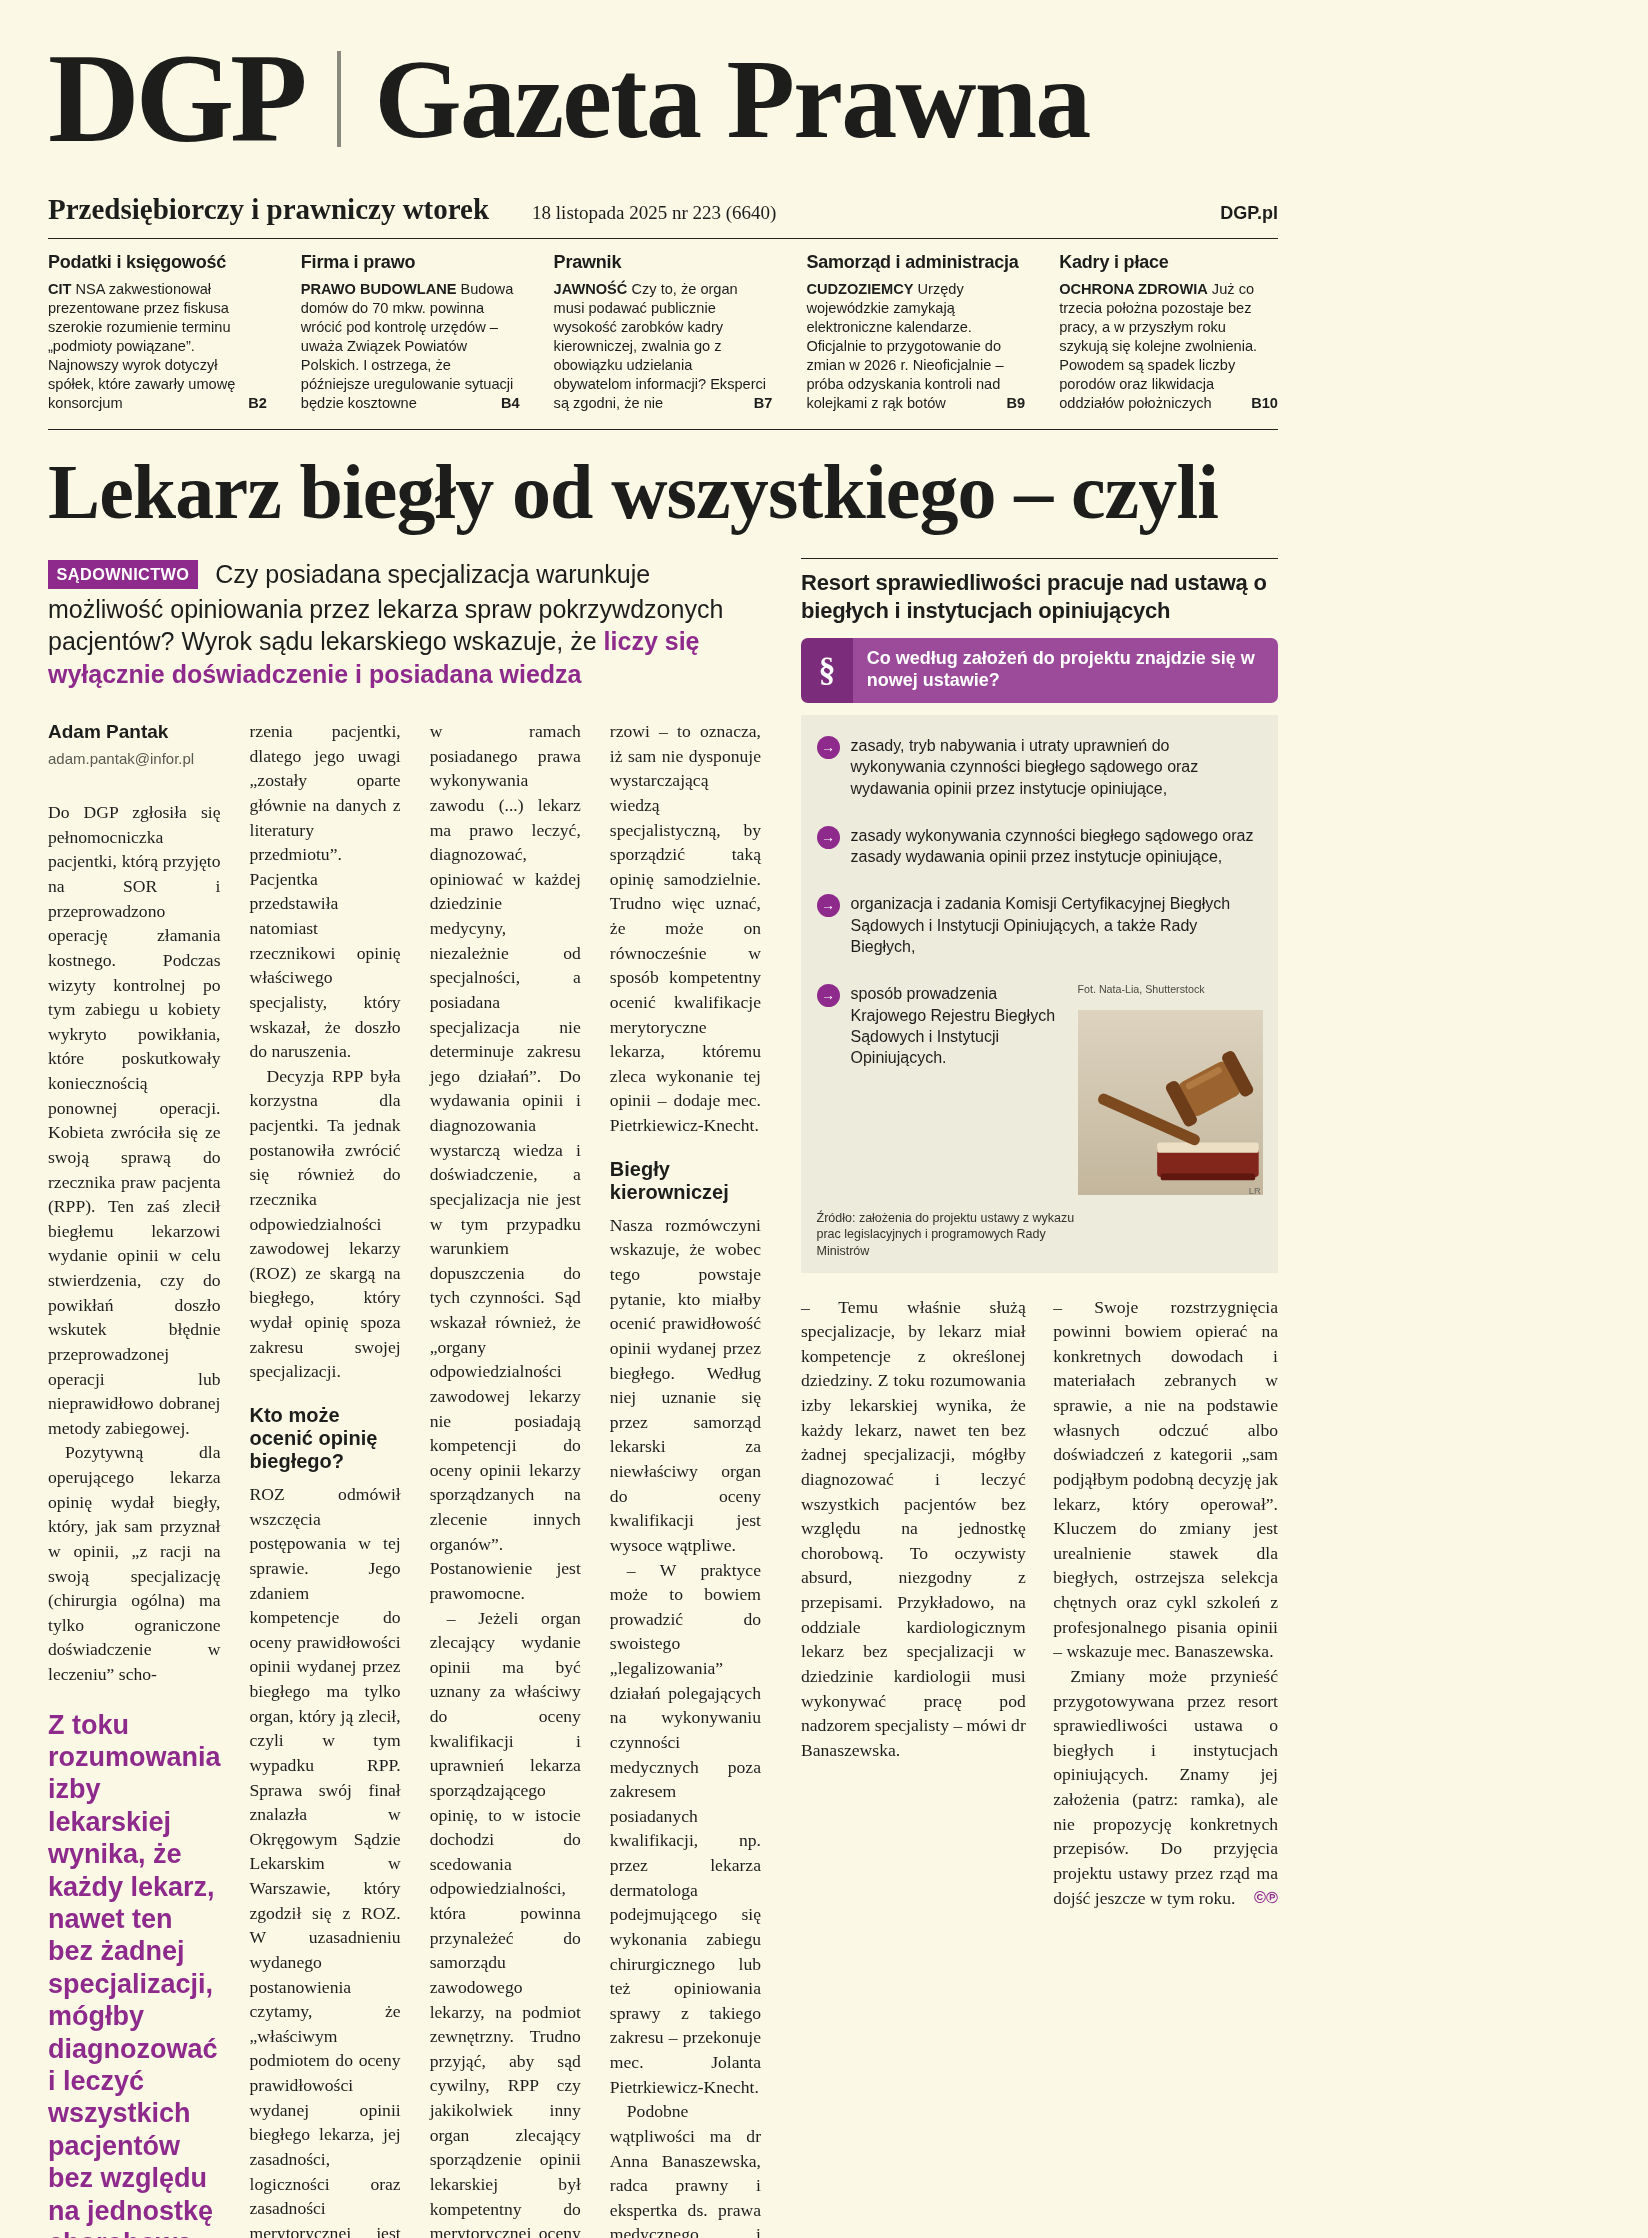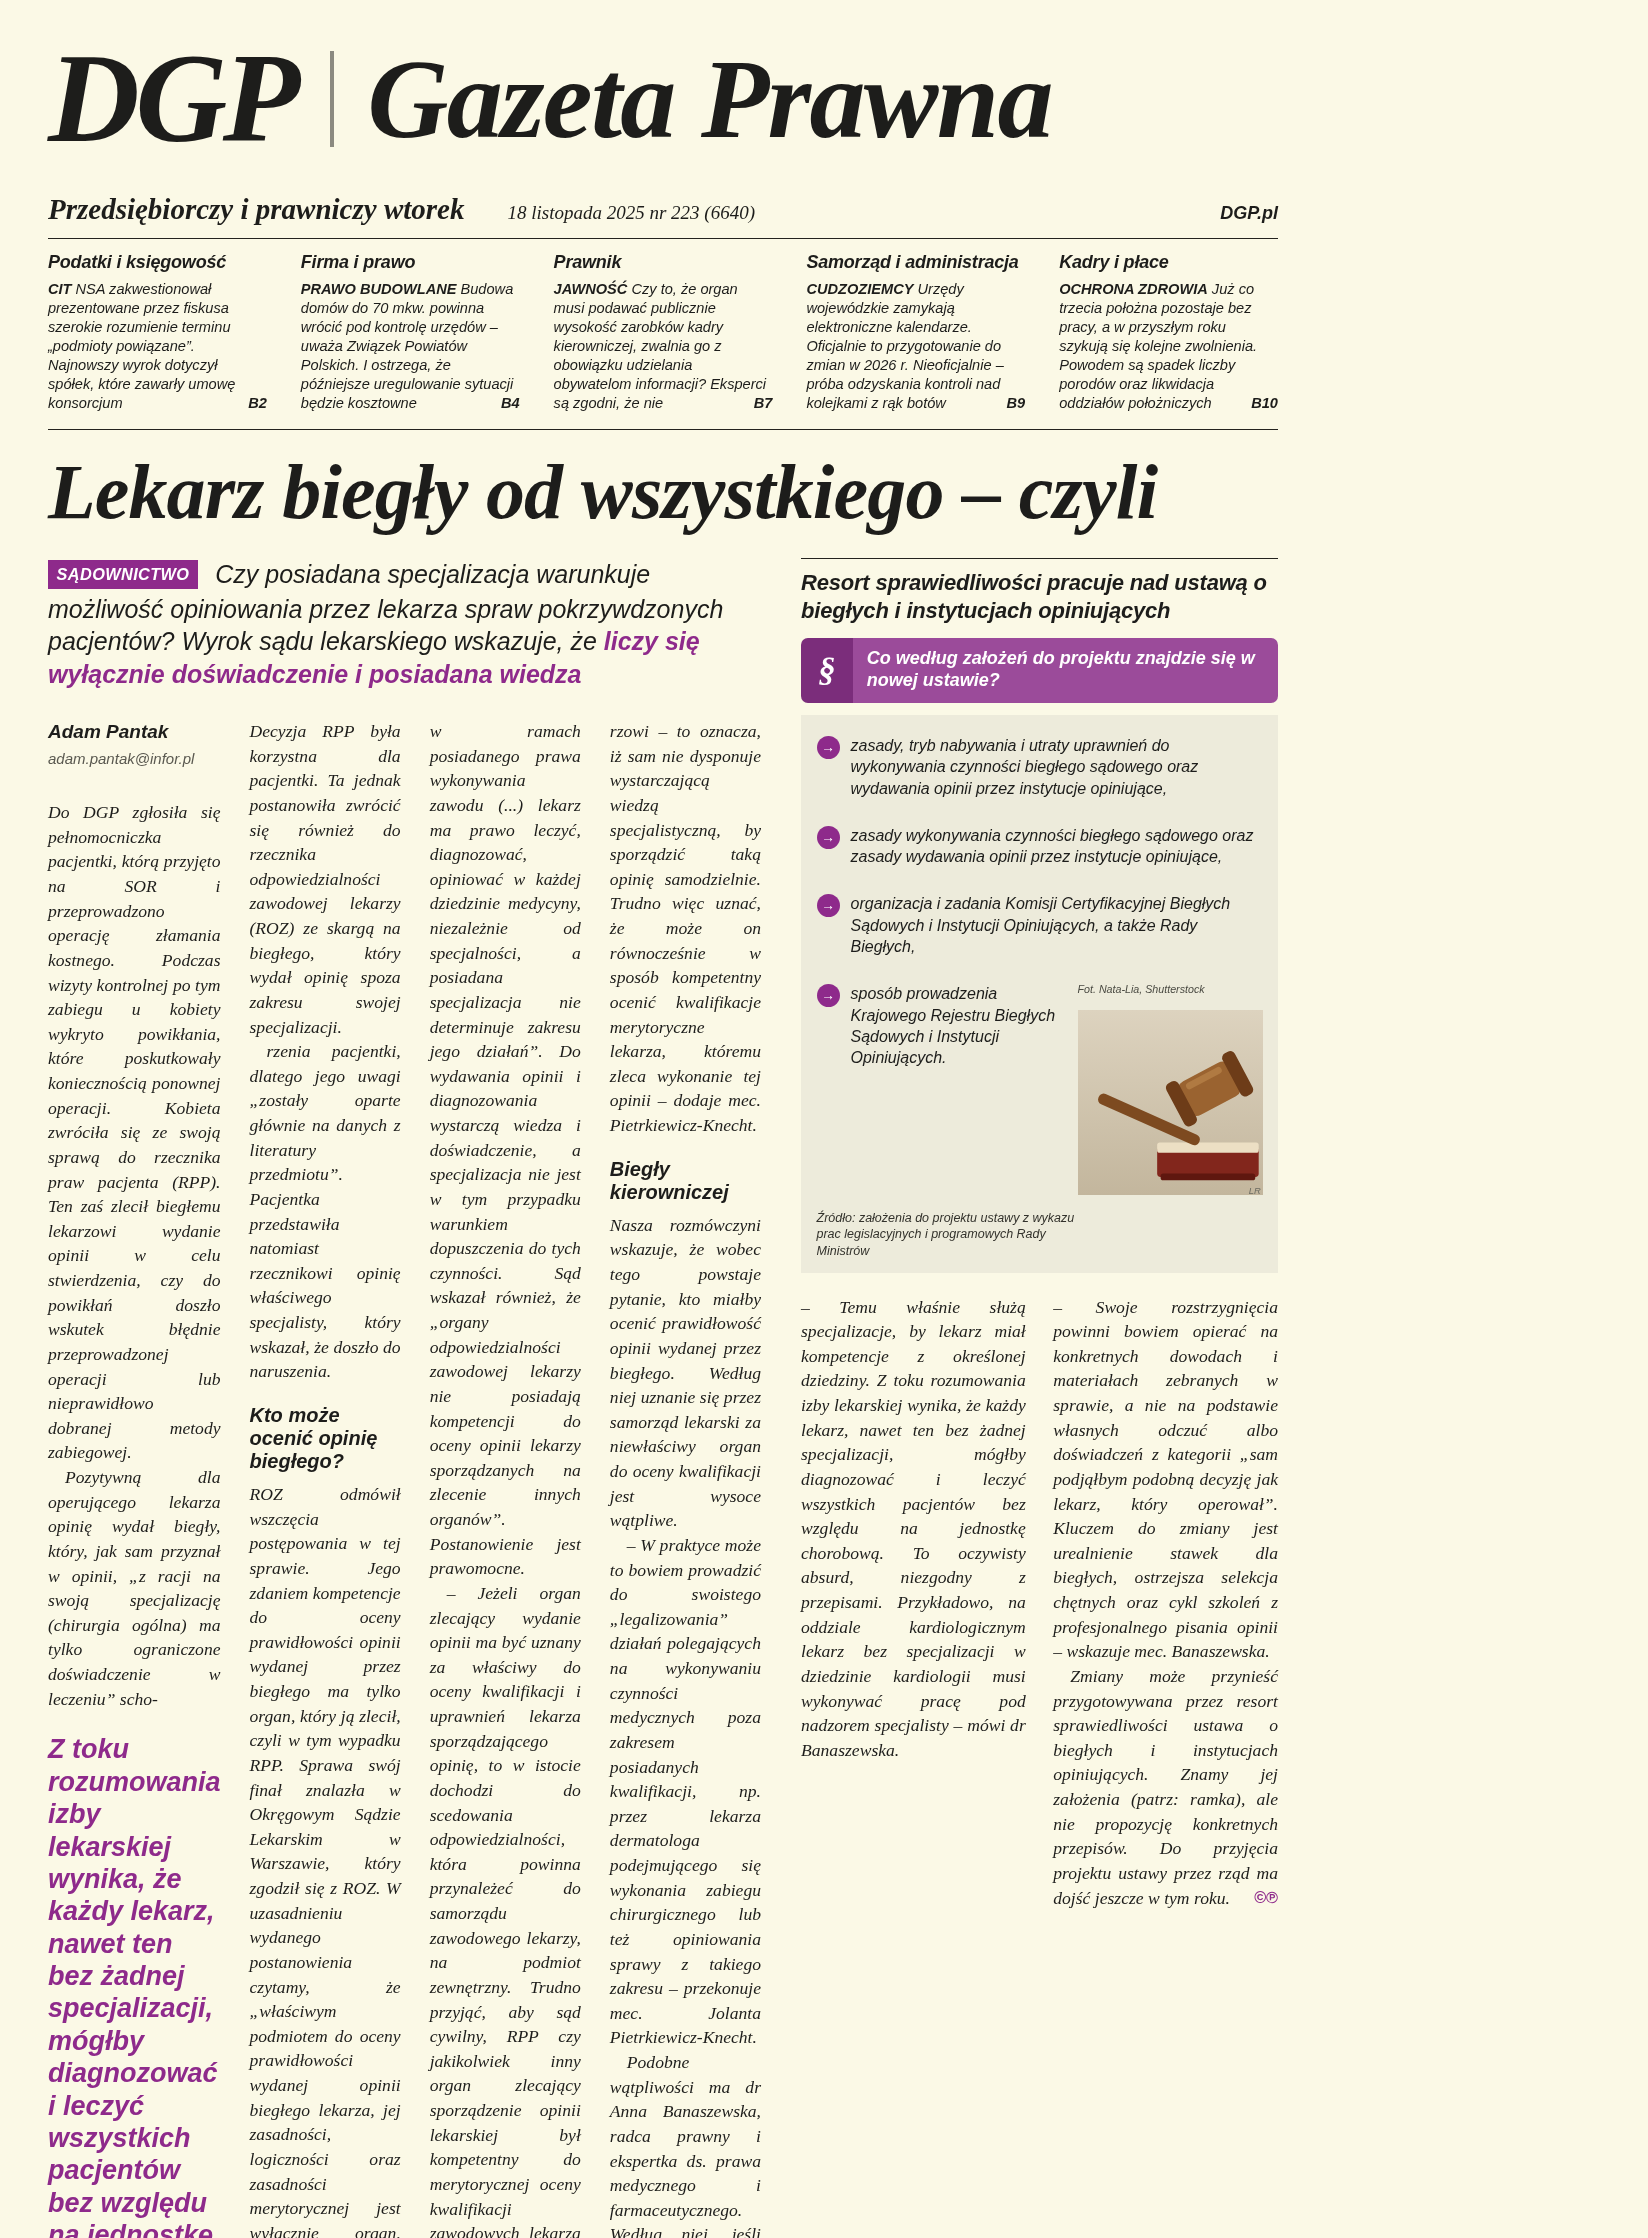--- a/index.html
+++ b/index.html
@@ -2,21 +2,21 @@
 <html lang="pl" style="font-size:13.7px"><head>
 <meta charset="utf-8">
 <style>
   * { margin:0; padding:0; box-sizing:border-box; }
   html, body { background:#fbf9e6; }
   body {
     width:1649px; height:2239px; overflow:hidden;
     color:#1d1d1b;
     font-family:"Liberation Sans", sans-serif;
   }
-  .page { width:1326px; height:2239px; padding:43px 48px 31px;font-style:italic; }
+  .page { width:1326px; height:2239px; padding:43px 48px 31px; }
 
   
   .masthead { display:flex; align-items:center; gap:34px; }
   .logo-abbr {
     font-family:"Liberation Serif", serif; font-weight:bold;
     font-size:127px; line-height:.88; letter-spacing:-4.3px;
   }
   .logo-divider { width:3.4px; height:96px; background:#8b8a80; }
   .logo-name {
     font-family:"Liberation Serif", serif; font-weight:bold;
@@ -172,22 +172,22 @@
             <div class="author">Adam Pantak</div>
             <div class="email">adam.pantak@infor.pl</div>
           </div>
           <p>Do DGP zgłosiła się pełnomocniczka pacjentki, którą przyjęto na SOR i przeprowadzono operację złamania kostnego. Podczas wizyty kontrolnej po tym zabiegu u kobiety wykryto powikłania, które poskutkowały koniecznością ponownej operacji. Kobieta zwróciła się ze swoją sprawą do rzecznika praw pacjenta (RPP). Ten zaś zlecił biegłemu lekarzowi wydanie opinii w celu stwierdzenia, czy do powikłań doszło wskutek błędnie przeprowadzonej operacji lub nieprawidłowo dobranej metody zabiegowej.</p>
           <p>Pozytywną dla operującego lekarza opinię wydał biegły, który, jak sam przyznał w opinii, „z racji na swoją specjalizację (chirurgia ogólna) ma tylko ograniczone doświadczenie w leczeniu” scho-</p>
           <div class="pullquote">Z toku rozumowania izby lekarskiej wynika, że każdy lekarz, nawet ten bez żadnej specjalizacji, mógłby diagnozować i leczyć wszystkich pacjentów bez względu na jednostkę chorobową</div>
           <div class="hatch"></div>
         </div>
 
         <div class="bodycol">
+          <p>rzenia pacjentki, dlatego jego uwagi „zostały oparte głównie na danych z literatury przedmiotu”. Pacjentka przedstawiła natomiast rzecznikowi opinię właściwego specjalisty, który wskazał, że doszło do naruszenia.</p>
           <p>Decyzja RPP była korzystna dla pacjentki. Ta jednak postanowiła zwrócić się również do rzecznika odpowiedzialności zawodowej lekarzy (ROZ) ze skargą na biegłego, który wydał opinię spoza zakresu swojej specjalizacji.</p>
-          <p>rzenia pacjentki, dlatego jego uwagi „zostały oparte głównie na danych z literatury przedmiotu”. Pacjentka przedstawiła natomiast rzecznikowi opinię właściwego specjalisty, który wskazał, że doszło do naruszenia.</p>
           <h4 class="subhead">Kto może ocenić opinię biegłego?</h4>
           <p>ROZ odmówił wszczęcia postępowania w tej sprawie. Jego zdaniem kompetencje do oceny prawidłowości opinii wydanej przez biegłego ma tylko organ, który ją zlecił, czyli w tym wypadku RPP. Sprawa swój finał znalazła w Okręgowym Sądzie Lekarskim w Warszawie, który zgodził się z ROZ. W uzasadnieniu wydanego postanowienia czytamy, że „właściwym podmiotem do oceny prawidłowości wydanej opinii biegłego lekarza, jej zasadności, logiczności oraz zasadności merytorycznej jest wyłącznie organ, który zlecił sporządzenie takiej opinii”.</p>
           <p>Sąd zauważa ponadto, że „nie ma racji skarżąca, wskazując, że lekarz, który wydał opinię w niniejszej sprawie, przekroczył zakres swoich kompetencji. Należy zauważyć, że</p>
         </div>
 
         <div class="bodycol">
           <p>w ramach posiadanego prawa wykonywania zawodu (...) lekarz ma prawo leczyć, diagnozować, opiniować w każdej dziedzinie medycyny, niezależnie od specjalności, a posiadana specjalizacja nie determinuje zakresu jego działań”. Do wydawania opinii i diagnozowania wystarczą wiedza i doświadczenie, a specjalizacja nie jest w tym przypadku warunkiem dopuszczenia do tych czynności. Sąd wskazał również, że „organy odpowiedzialności zawodowej lekarzy nie posiadają kompetencji do oceny opinii lekarzy sporządzanych na zlecenie innych organów”. Postanowienie jest prawomocne.</p>
           <p>– Jeżeli organ zlecający wydanie opinii ma być uznany za właściwy do oceny kwalifikacji i uprawnień lekarza sporządzającego opinię, to w istocie dochodzi do scedowania odpowiedzialności, która powinna przynależeć do samorządu zawodowego lekarzy, na podmiot zewnętrzny. Trudno przyjąć, aby sąd cywilny, RPP czy jakikolwiek inny organ zlecający sporządzenie opinii lekarskiej był kompetentny do merytorycznej oceny kwalifikacji zawodowych lekarza wydającego opinię – mówi Jolanta Pietrkiewicz-Knecht, radca prawny oraz pełnomocniczka pacjentki.</p>
           <p>– Skoro organ ten zleca przygotowanie opinii innemu podmiotowi – w tym przypadku leka-</p>
         </div>

